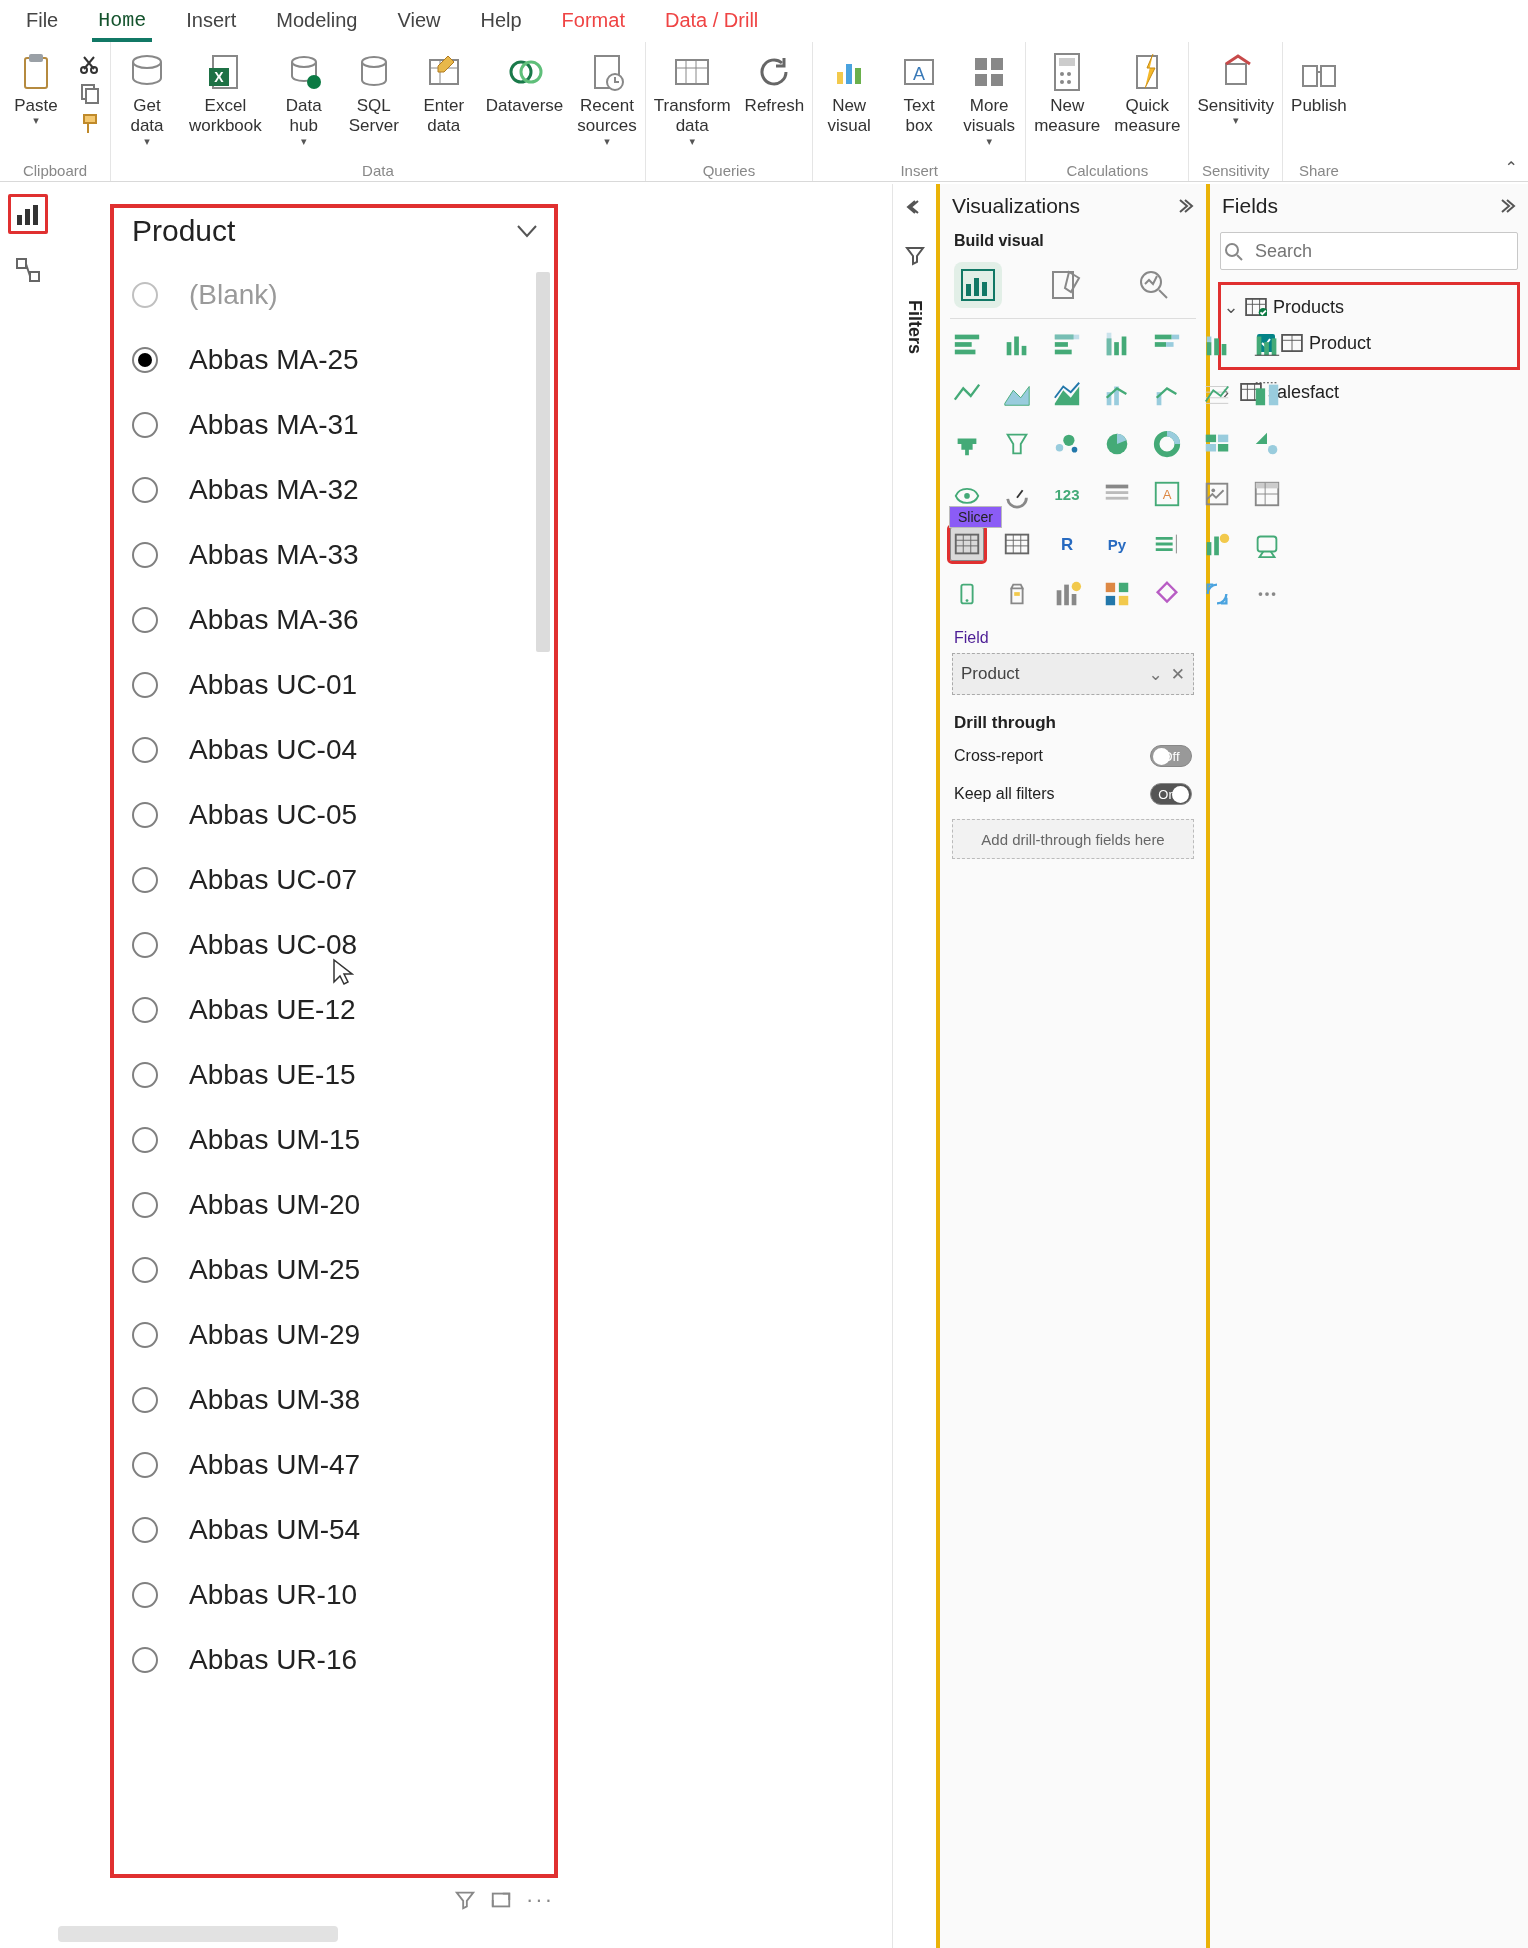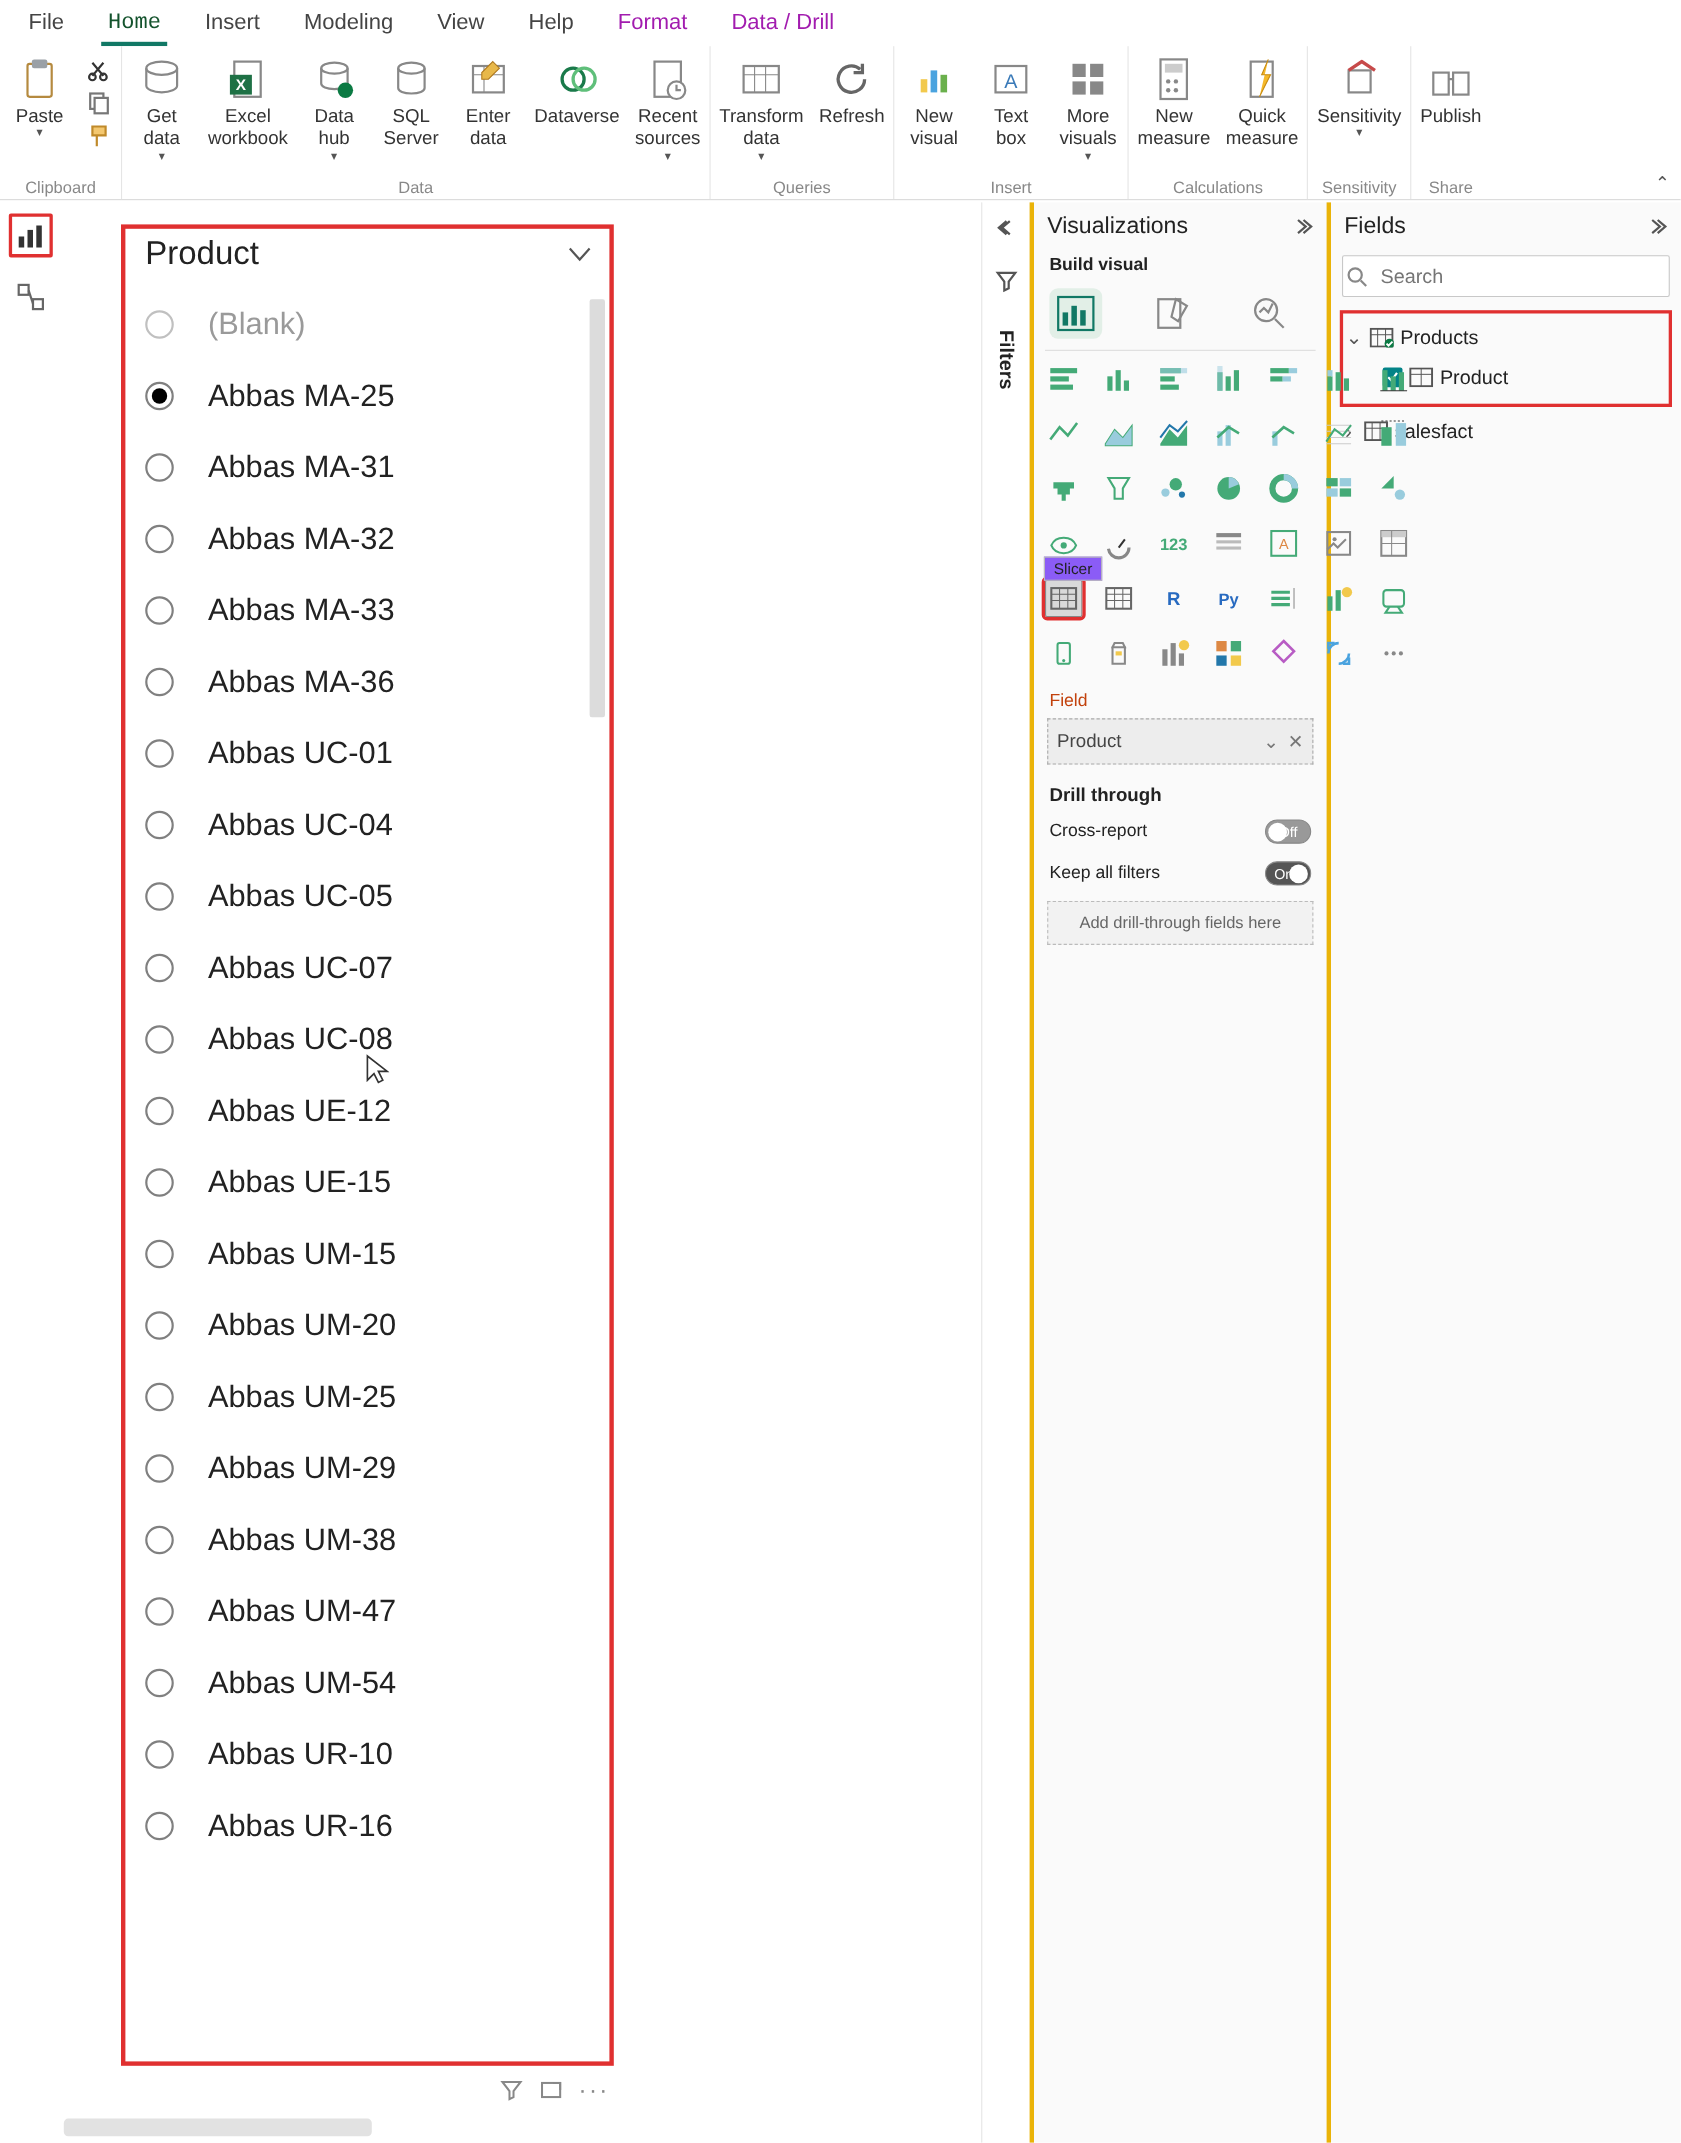--- a/index.html
+++ b/index.html
@@ -2,21 +2,21 @@
 <html><head>
 <meta charset="utf-8">
 <style>
   * { box-sizing: border-box; margin:0; padding:0; font-family: "Segoe UI", sans-serif; }
   body { background:#fff; font-size:13px; color:#222; overflow:hidden; width:1528px; height:1948px; position:relative;}
   
   .ribbon-tabs { display:flex; align-items:flex-end; height:42px; padding:0 6px; gap:0; }
   .ribbon-tab { padding:8px 20px 10px 20px; font-size:20px; color:#444; cursor:pointer; position:relative;}
   .ribbon-tab.active { color:#14532d;font-family:Liberation Mono, monospace; }
   .ribbon-tab.active::after { content:""; position:absolute; left:14px; right:14px; bottom:0; height:4px; background:#117865;}
-  .ribbon-tab.context { color:#a21caf;}
+  .ribbon-tab.context { color:#ef4444;}
   
   .ribbon { display:flex; border-bottom:1px solid #d9d9d9; height:140px; background:#fff; position:relative;}
   .ribbon-group { border-right:1px solid #e5e5e5; display:flex; flex-direction:column; justify-content:space-between; align-items:center; padding:4px 8px 0 8px;}
   .ribbon-group-items { display:flex; align-items:flex-start; gap:14px; padding-top:4px;}
   .ribbon-group-label { font-size:15px; color:#888; padding:4px 0 2px 0;}
   .ribbon-btn { display:flex; flex-direction:column; align-items:center; min-width:56px; cursor:pointer;}
   .ribbon-btn .ico { width:44px; height:44px; display:flex; align-items:center; justify-content:center;}
   .ribbon-btn .lbl { font-size:17px; color:#333; text-align:center; line-height:1.2; margin-top:2px; white-space:pre;}
   .ribbon-caret { font-size:11px; color:#555; margin-top:-2px;}
   .mini-stack { display:flex; flex-direction:column; gap:6px; padding-top:2px;}
@@ -54,21 +54,21 @@
   .panel-header { display:flex; align-items:center; justify-content:space-between; height:44px; padding:0 12px; font-size:21px; font-weight:400; color:#222;}
   .panel-sub { font-size:16px; font-weight:600; padding:4px 14px 8px 14px;}
   .mode-row { display:flex; gap:40px; padding:4px 14px 10px 14px;}
   .mode-btn { width:48px; height:46px; display:flex; align-items:center; justify-content:center; border-radius:8px;}
   .mode-btn.active { background:#e2efe7;}
   .viz-grid { display:grid; grid-template-columns:repeat(7, 1fr); gap:16px; padding:4px 10px;}
   .viz-cell { width:34px; height:34px; display:flex; align-items:center; justify-content:center; position:relative; border-radius:2px;}
   .viz-cell.selected { background:#d9d9d9; border:1px solid #888;}
   .viz-cell.hl { outline:3px solid #e03030;}
   .viz-tooltip { position:absolute; top:-22px; left:-2px; background:#8b5cf6; border:1px solid #bbb; font-size:14px; padding:2px 8px; white-space:nowrap; z-index:5;}
-  .section-label { font-size:16px; color:#c2410c; padding:14px 14px 6px 14px;}
+  .section-label { font-size:16px; color:#4c1d95; padding:14px 14px 6px 14px;}
   .field-well { margin:0 12px; background:#ededed; border:1px dashed #aaa; display:flex; align-items:center; justify-content:space-between; height:42px; padding:0 8px; font-size:17px; color:#444;}
   .field-well .ctr { display:flex; gap:8px; color:#777;}
   .section-title { font-size:17px; font-weight:600; color:#222; padding:18px 14px 4px 14px;}
   .toggle-row { display:flex; justify-content:space-between; align-items:center; padding:8px 14px; font-size:16px;}
   .toggle { width:42px; height:22px; background:#999; border-radius:12px; border:1px solid #888; position:relative; display:flex; align-items:center;}
   .toggle.on { justify-content:flex-end;}
   .toggle .knob {width:17px; height:17px; border-radius:50%; background:#fff; margin:0 2px;}
   .toggle .tlabel { position:absolute; font-size:13px; color:#fff; width:100%; text-align:center;}
   .dropzone { margin:6px 12px; border:1px dashed #bbb; background:#f2f2f2; height:40px; display:flex; align-items:center; justify-content:center; font-size:15px; color:#666;}
   

